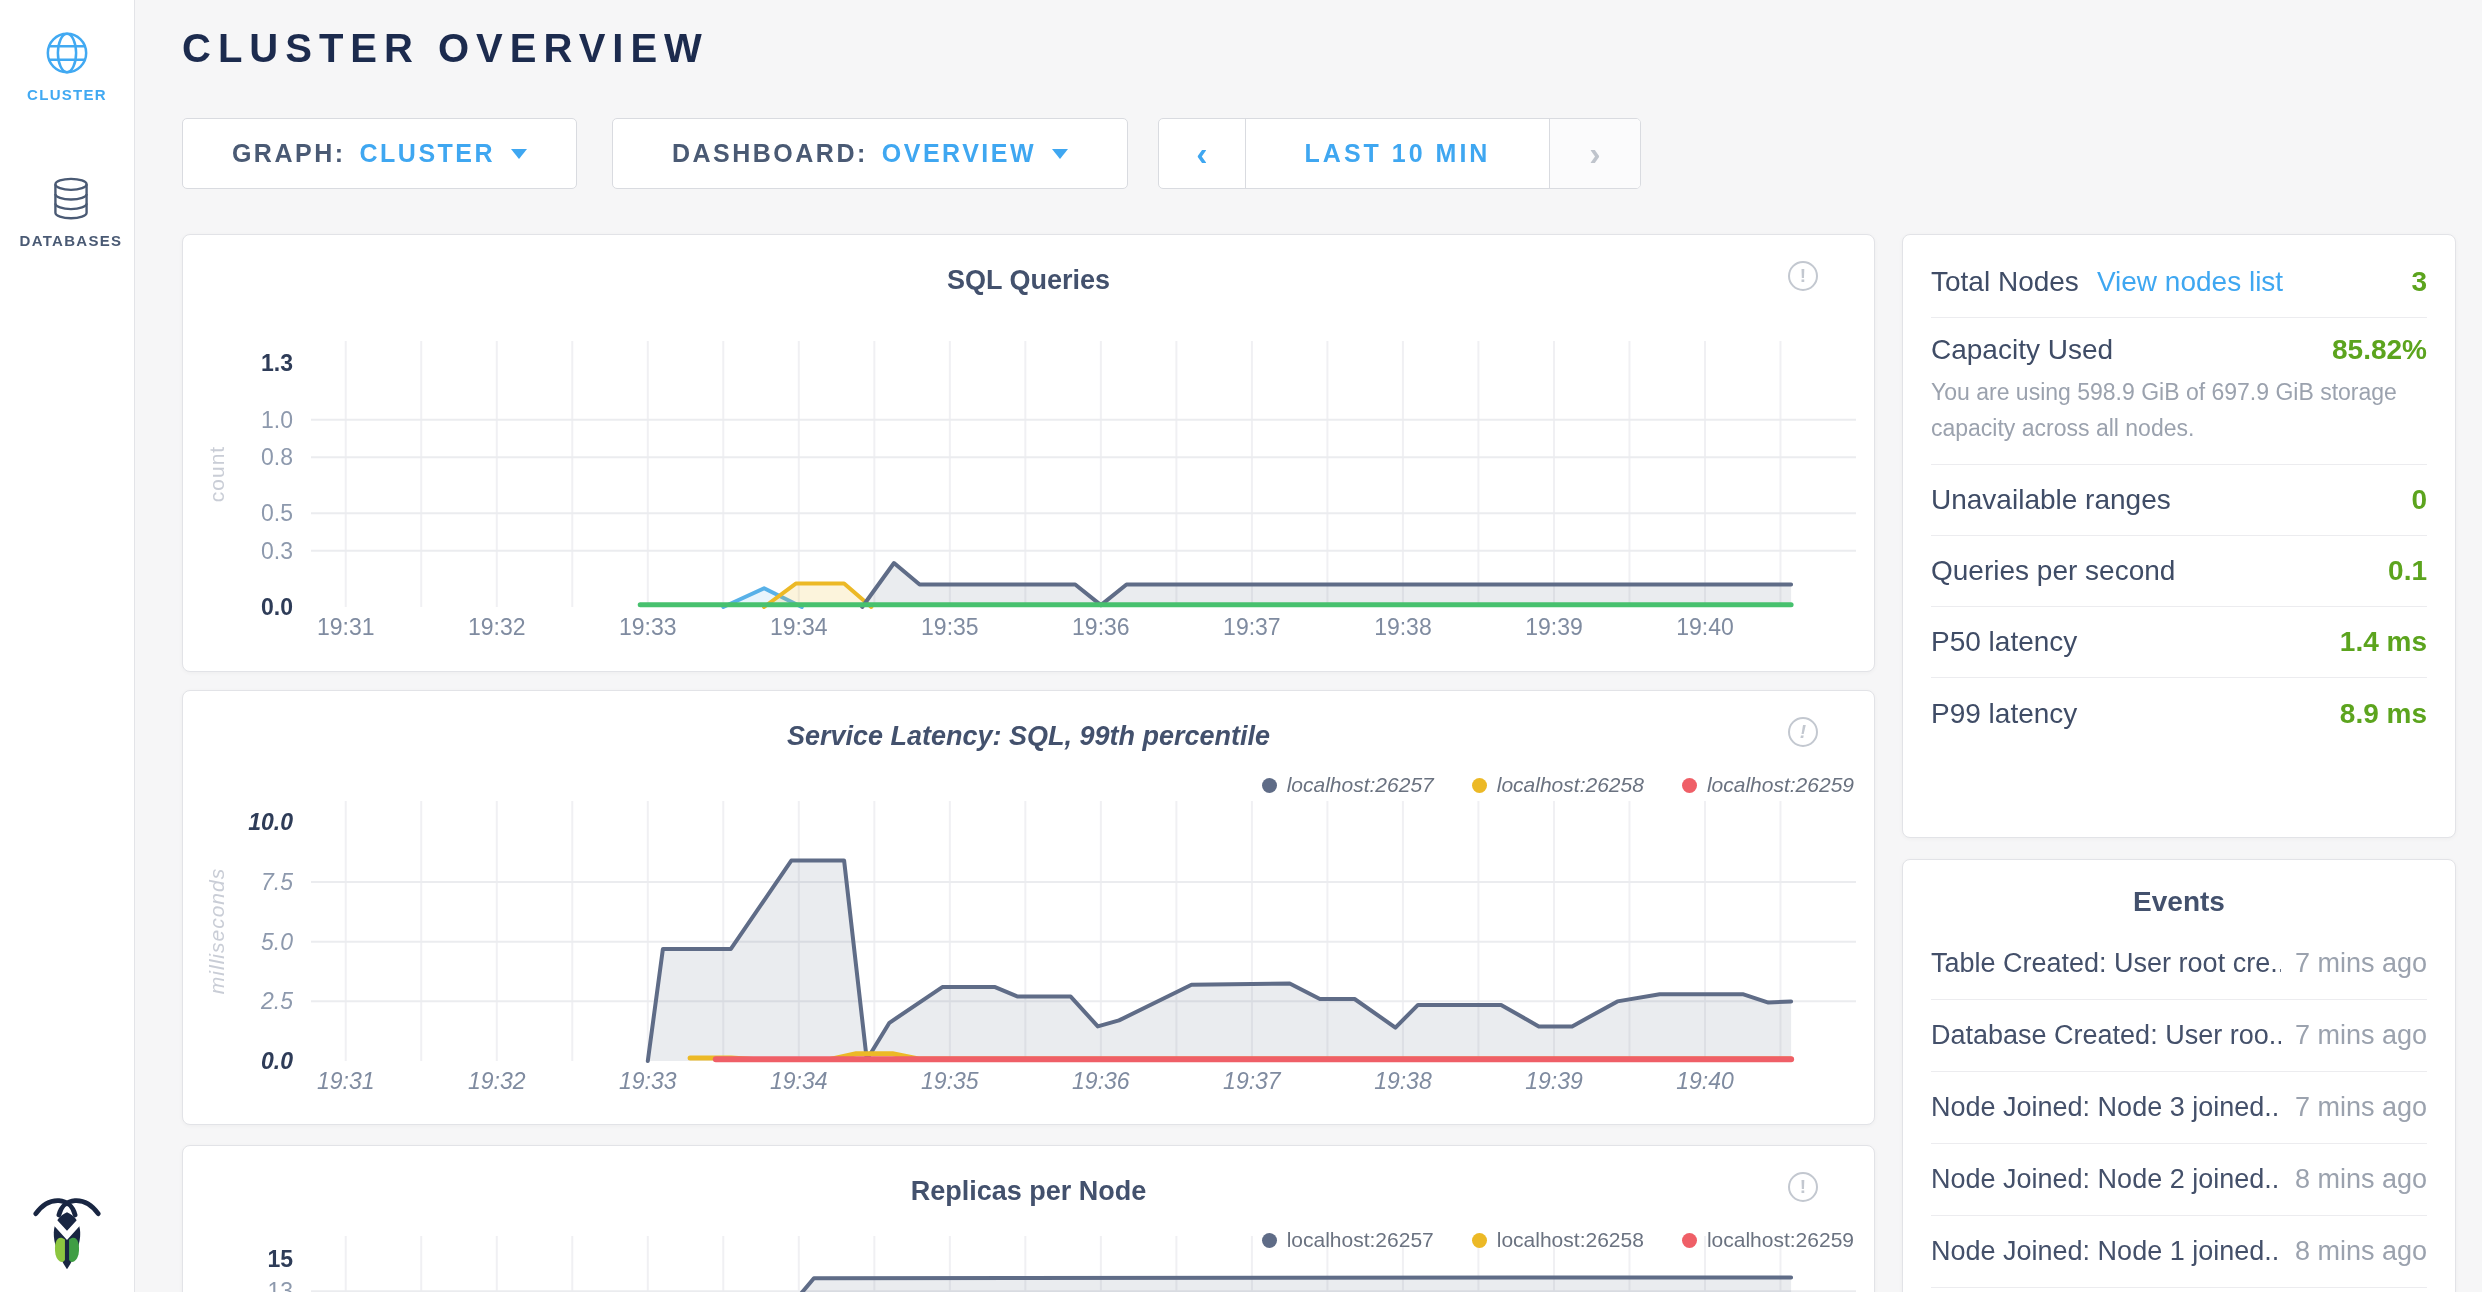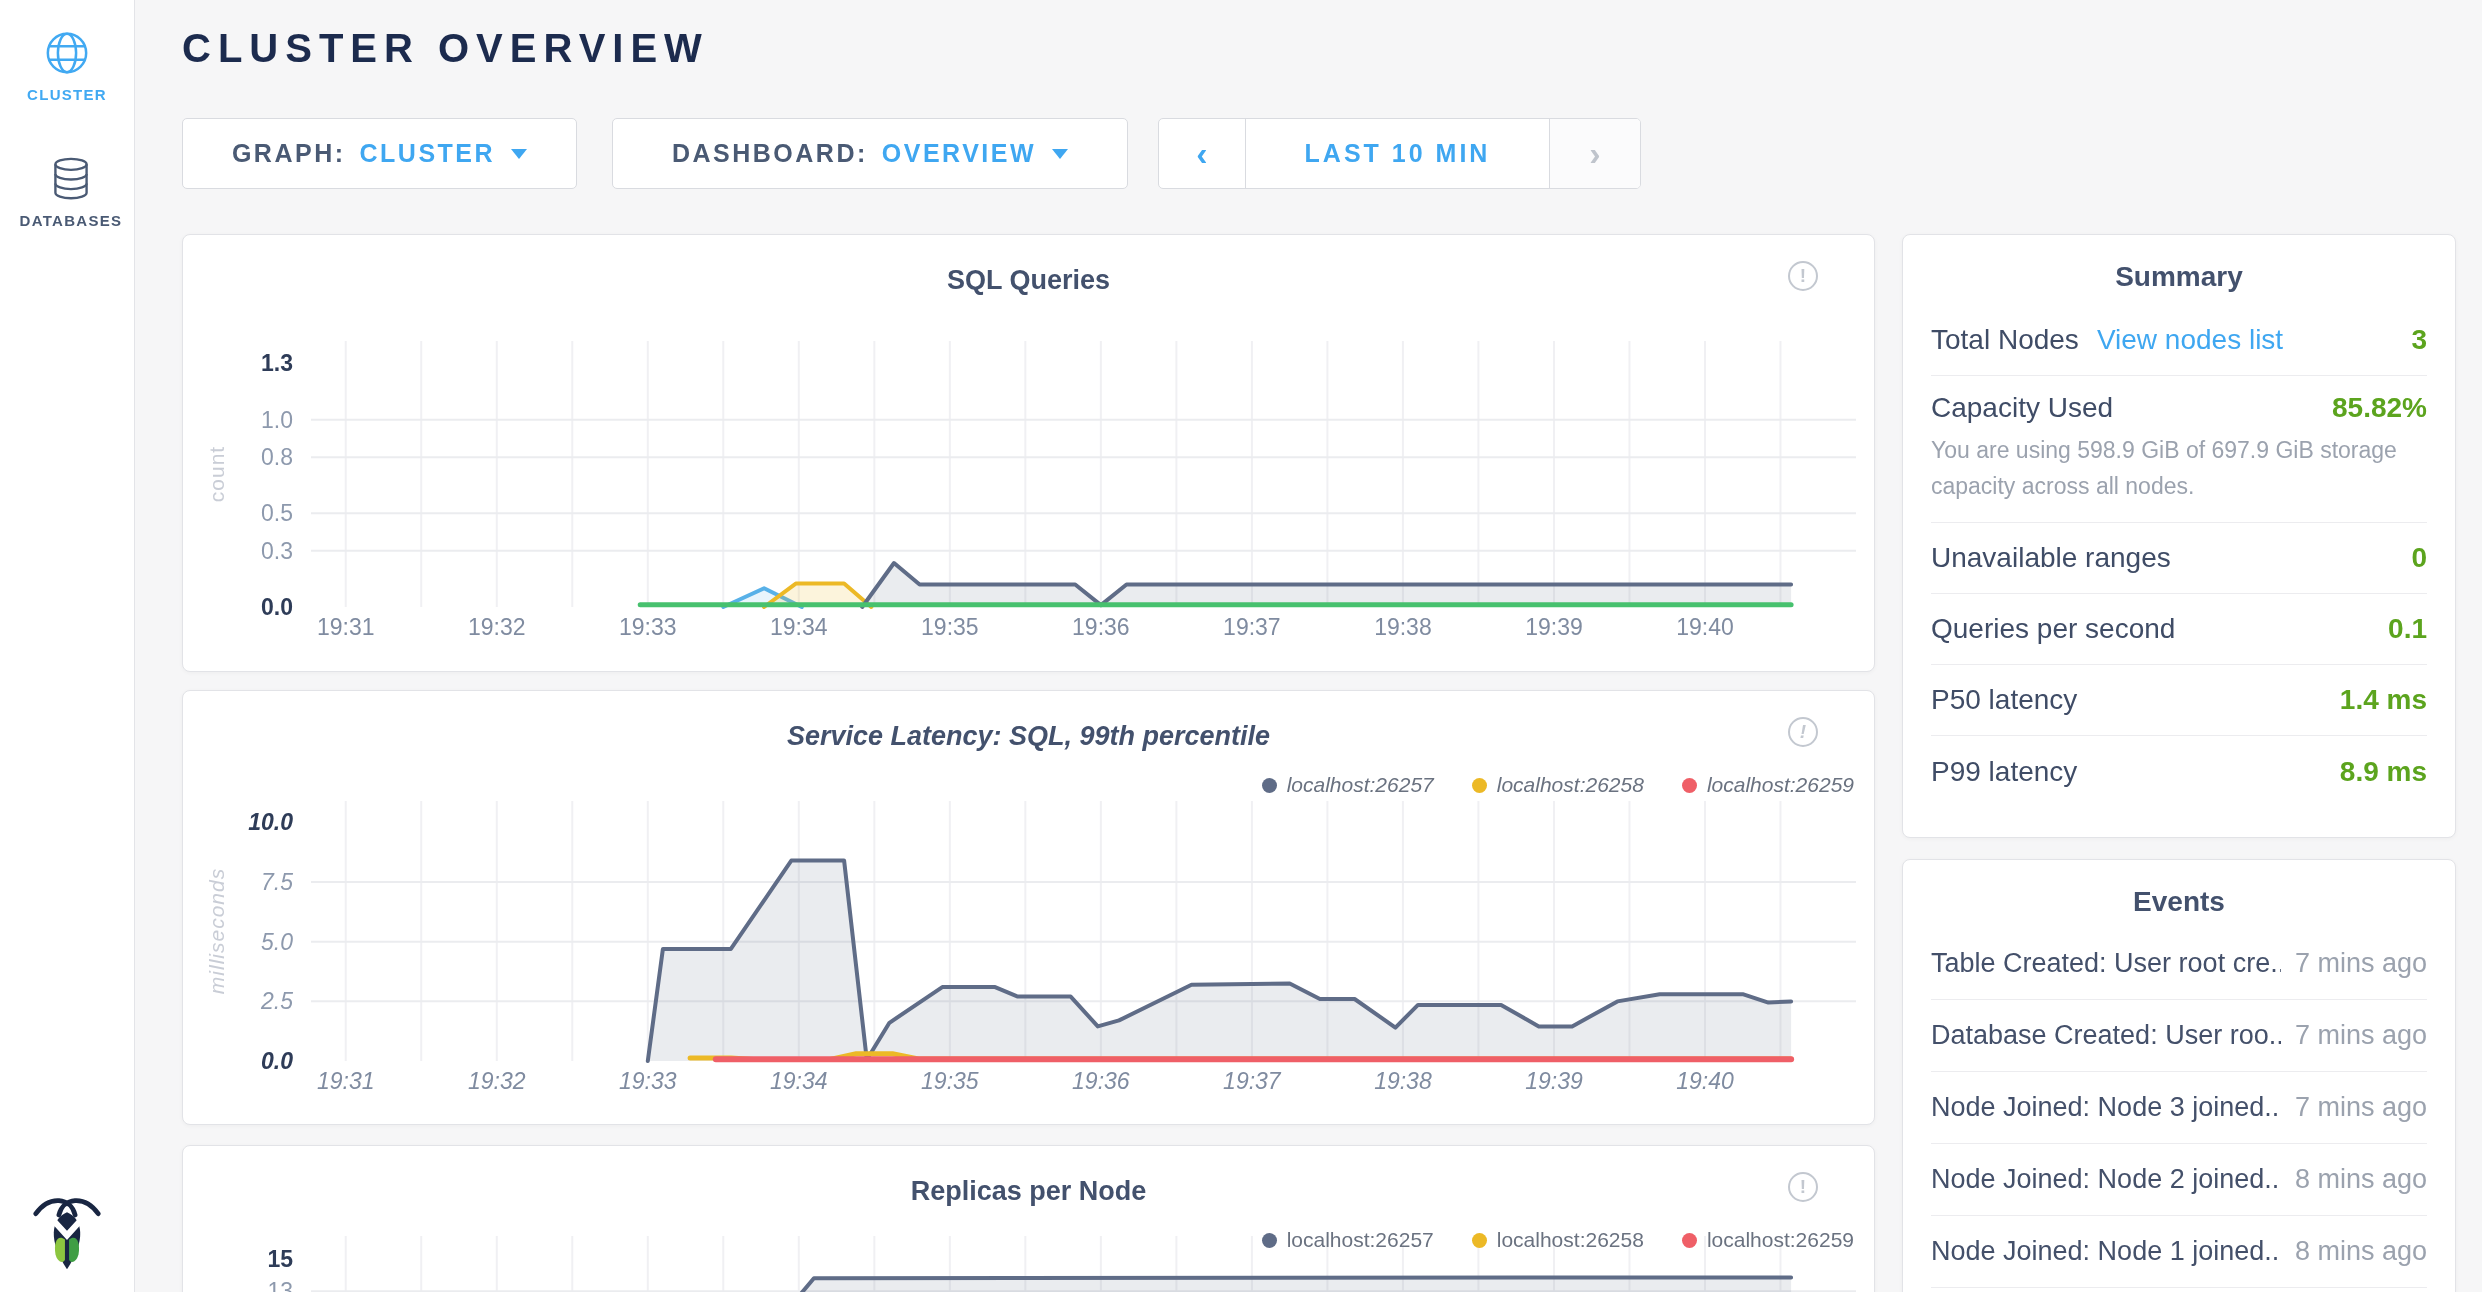--- a/index.html
+++ b/index.html
@@ -15,21 +15,21 @@
     position:absolute; left:0; top:0; width:135px; height:1292px;
     background:#ffffff; border-right:1px solid #e3e4e8; z-index:5;
   }
   .side-item { position:absolute; left:0; width:100%; text-align:center; cursor:pointer; }
   .side-item svg { display:block; margin:0 auto; }
   .side-label {
     margin-top:10px; font-size:15px; font-weight:700; letter-spacing:1.3px;
   }
   .side-item.cluster { top:30px; }
   .side-item.cluster .side-label { color:#41a9f2; }
-  .side-item.databases { top:156px;padding-left:8px; }
+  .side-item.databases { top:176px;padding-left:8px; }
   .side-item.databases .side-label { color:#4a5a74; }
   .side-logo { position:absolute; left:0; bottom:16px; width:100%; text-align:center; }
 
   
   .page-title {
     position:absolute; left:182px; top:26px;
     font-size:40px; font-weight:700; letter-spacing:7px; color:#1c2b4e;
   }
   .dd, .timepicker { position:absolute; top:118px; height:71px; }
   .dd {
@@ -356,21 +356,20 @@
           <text x="1068.8944281524928" y="530" text-anchor="middle" font-size="23" fill="#7f8ba0">19:37</text>
           <text x="1219.9208211143696" y="530" text-anchor="middle" font-size="23" fill="#7f8ba0">19:38</text>
           <text x="1370.9472140762464" y="530" text-anchor="middle" font-size="23" fill="#7f8ba0">19:39</text>
           <text x="1521.9736070381232" y="530" text-anchor="middle" font-size="23" fill="#7f8ba0">19:40</text>
         </svg>
       </div>
   </section>
 </main>
 
 <section class="panel right-panel" id="panel-summary">
-  <div class="rp-title">Summary</div>
   <div class="summary-rows">
     <div class="srow">
       <span>
         <span class="srow-label">Total Nodes</span><span class="srow-link">View nodes list</span>
       </span>
       <span class="srow-value">3</span>
     </div>
     <div class="srow srow-cap">
       <div class="cap-line">
         <span class="srow-label">Capacity Used</span>

